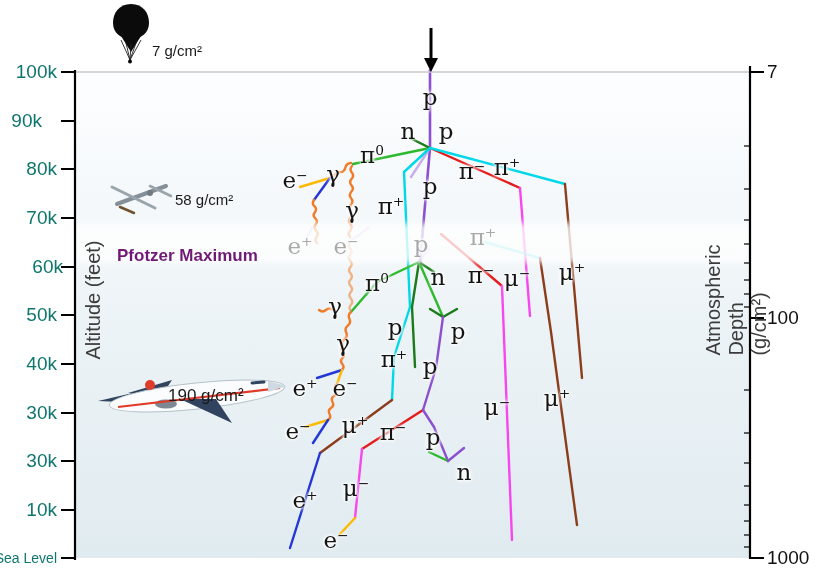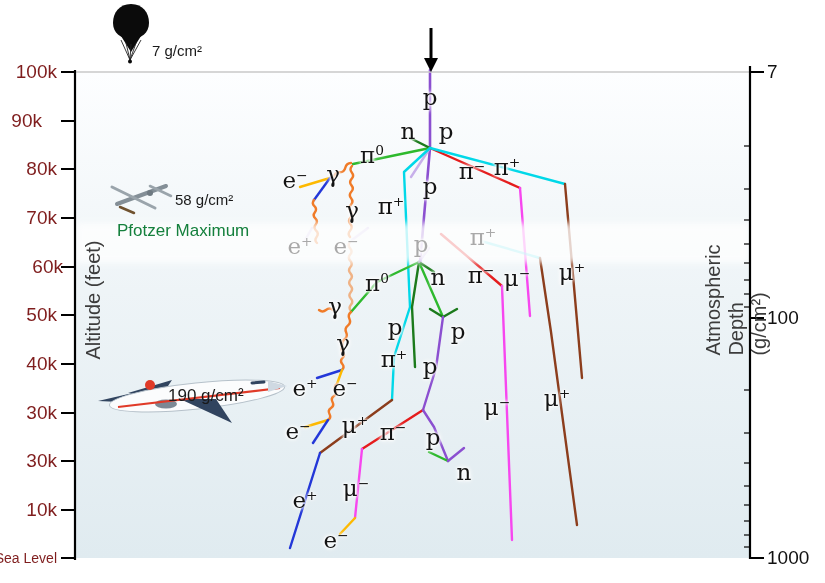--- a/index.html
+++ b/index.html
@@ -5,28 +5,28 @@
   html,body{margin:0;padding:0;width:825px;height:583px;background:#fff;overflow:hidden;
             font-family:"Liberation Sans",sans-serif;}
   #fig{position:relative;width:825px;height:583px;background:#fff;}
   #plot{position:absolute;left:0;top:0;}
   .txt{position:absolute;white-space:nowrap;}
   .particle-label{position:absolute;transform:translate(-50%,-50%);
       font-family:"DejaVu Serif",serif;font-size:23px;color:#141414;line-height:1;
       text-shadow:0 0 3px #fff,0 0 3px #fff,0 0 5px #fff,0 0 6px #fff;}
   .particle-label .psup{font-size:0.60em;vertical-align:0.55em;letter-spacing:0;}
   .particle-label.faded{color:#a9a9a9;}
-  .tick-label-left{position:absolute;transform:translate(-100%,-50%);font-size:19px;color:#7f1d1d;}
+  .tick-label-left{position:absolute;transform:translate(-100%,-50%);font-size:19px;color:#0f766e;}
   .tick-label-left.small{font-size:14px;}
   .tick-label-right{position:absolute;transform:translate(0,-50%);font-size:19px;color:#111;}
   .axis-title{position:absolute;font-size:20px;color:#3c3c3c;transform:translate(-50%,-50%) rotate(-90deg);}
   #primary-gcr-label{left:432px;top:8px;transform:translateX(-50%);font-size:15.5px;color:#000;}
   .depth-label{font-size:15px;color:#1a1a1a;}
   #jet-depth-label{font-size:17px;}
-  #pfotzer-label{left:117px;top:221px;font-size:17px;color:#15803d;}
+  #pfotzer-label{left:117px;top:246px;font-size:17px;color:#701a75;font-weight:bold;}
 </style>
 </head>
 <body>
 
 <div id="fig">
 
   <svg id="plot" width="825" height="583" viewBox="0 0 825 583">
     <defs>
       <linearGradient id="bggrad" x1="0" y1="0" x2="0" y2="1">
         <stop offset="0" stop-color="#fdfeff"></stop>

